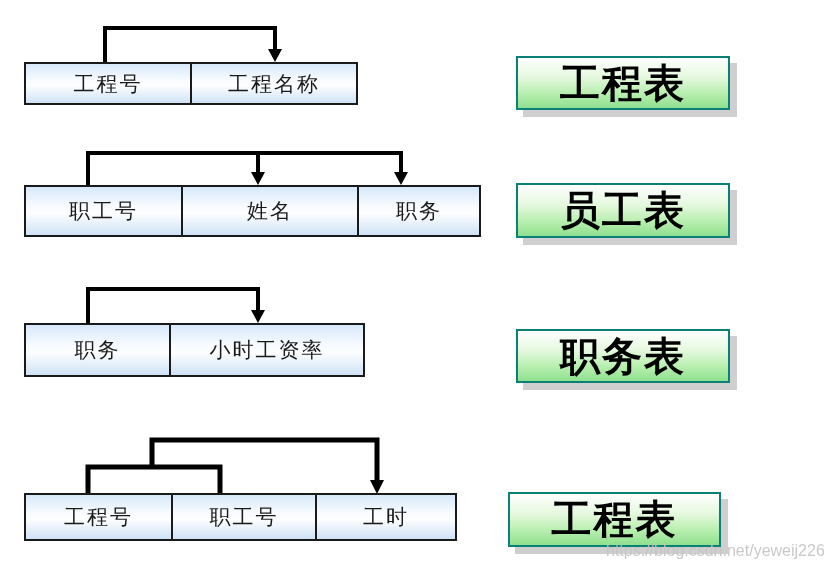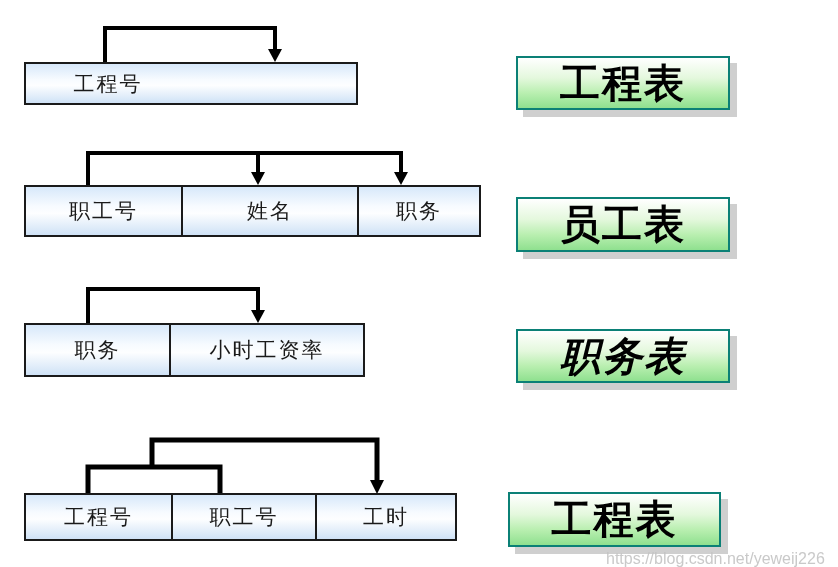--- a/index.html
+++ b/index.html
@@ -31,21 +31,21 @@
     box-shadow:7px 7px 0 0 #cfcfcf;
     font-size:40px; font-weight:bold; color:#000000; letter-spacing:2px; white-space:nowrap;
   }
   
   #arrows { position:absolute; left:0; top:0; width:838px; height:567px; }
   #arrows path { stroke:#000000; fill:none; }
   #arrows polygon { fill:#000000; stroke:none; }
   
   .watermark {
     position:absolute; left:606px; top:542px;
-    font-size:16px; color:rgba(195,195,195,0.9); white-space:nowrap;margin-top:8px;
+    font-size:16px; color:rgba(195,195,195,0.9); white-space:nowrap;
   }
 </style>
 </head>
 <body>
 
 <div id="canvas">
 
   <svg id="arrows" viewBox="0 0 838 567" xmlns="http://www.w3.org/2000/svg">
 
     <g>
@@ -67,35 +67,36 @@
 
     <g>
       <path d="M88,494 L88,467 L220,467 L220,494" stroke-width="5"></path>
       <path d="M152,467 L152,440 L377,440 L377,481" stroke-width="5"></path>
       <polygon points="370,480 384,480 377,494"></polygon>
     </g>
   </svg>
 
   <div class="dtable" style="left:24px; top:62px; width:334px; height:43px;">
     <div class="cell" style="width:164px;">工程号</div>
+    <div class="cell" style="flex:1;">工程名称</div>
   </div>
   <div class="glabel" style="left:516px; top:56px; width:214px; height:54px;">工程表</div>
 
   <div class="dtable" style="left:24px; top:185px; width:457px; height:52px;">
     <div class="cell" style="width:155px;">职工号</div>
     <div class="cell" style="width:176px;">姓名</div>
     <div class="cell" style="flex:1;">职务</div>
   </div>
-  <div class="glabel" style="left:516px; top:183px; width:214px; height:55px;margin-top:14px;">员工表</div>
+  <div class="glabel" style="left:516px; top:183px; width:214px; height:55px;">员工表</div>
 
   <div class="dtable" style="left:24px; top:323px; width:341px; height:54px;">
     <div class="cell" style="width:143px;">职务</div>
     <div class="cell" style="flex:1;">小时工资率</div>
   </div>
-  <div class="glabel" style="left:516px; top:329px; width:214px; height:54px;font-style:italic;">职务表</div>
+  <div class="glabel" style="left:516px; top:329px; width:214px; height:54px;">职务表</div>
 
   <div class="dtable" style="left:24px; top:493px; width:433px; height:48px;">
     <div class="cell" style="width:145px;">工程号</div>
     <div class="cell" style="width:144px;">职工号</div>
     <div class="cell" style="flex:1;font-family:Liberation Mono, monospace;">工时</div>
   </div>
   <div class="glabel" style="left:508px; top:492px; width:213px; height:55px;">工程表</div>
 
   <div class="watermark">https://blog.csdn.net/yeweij226</div>
 

